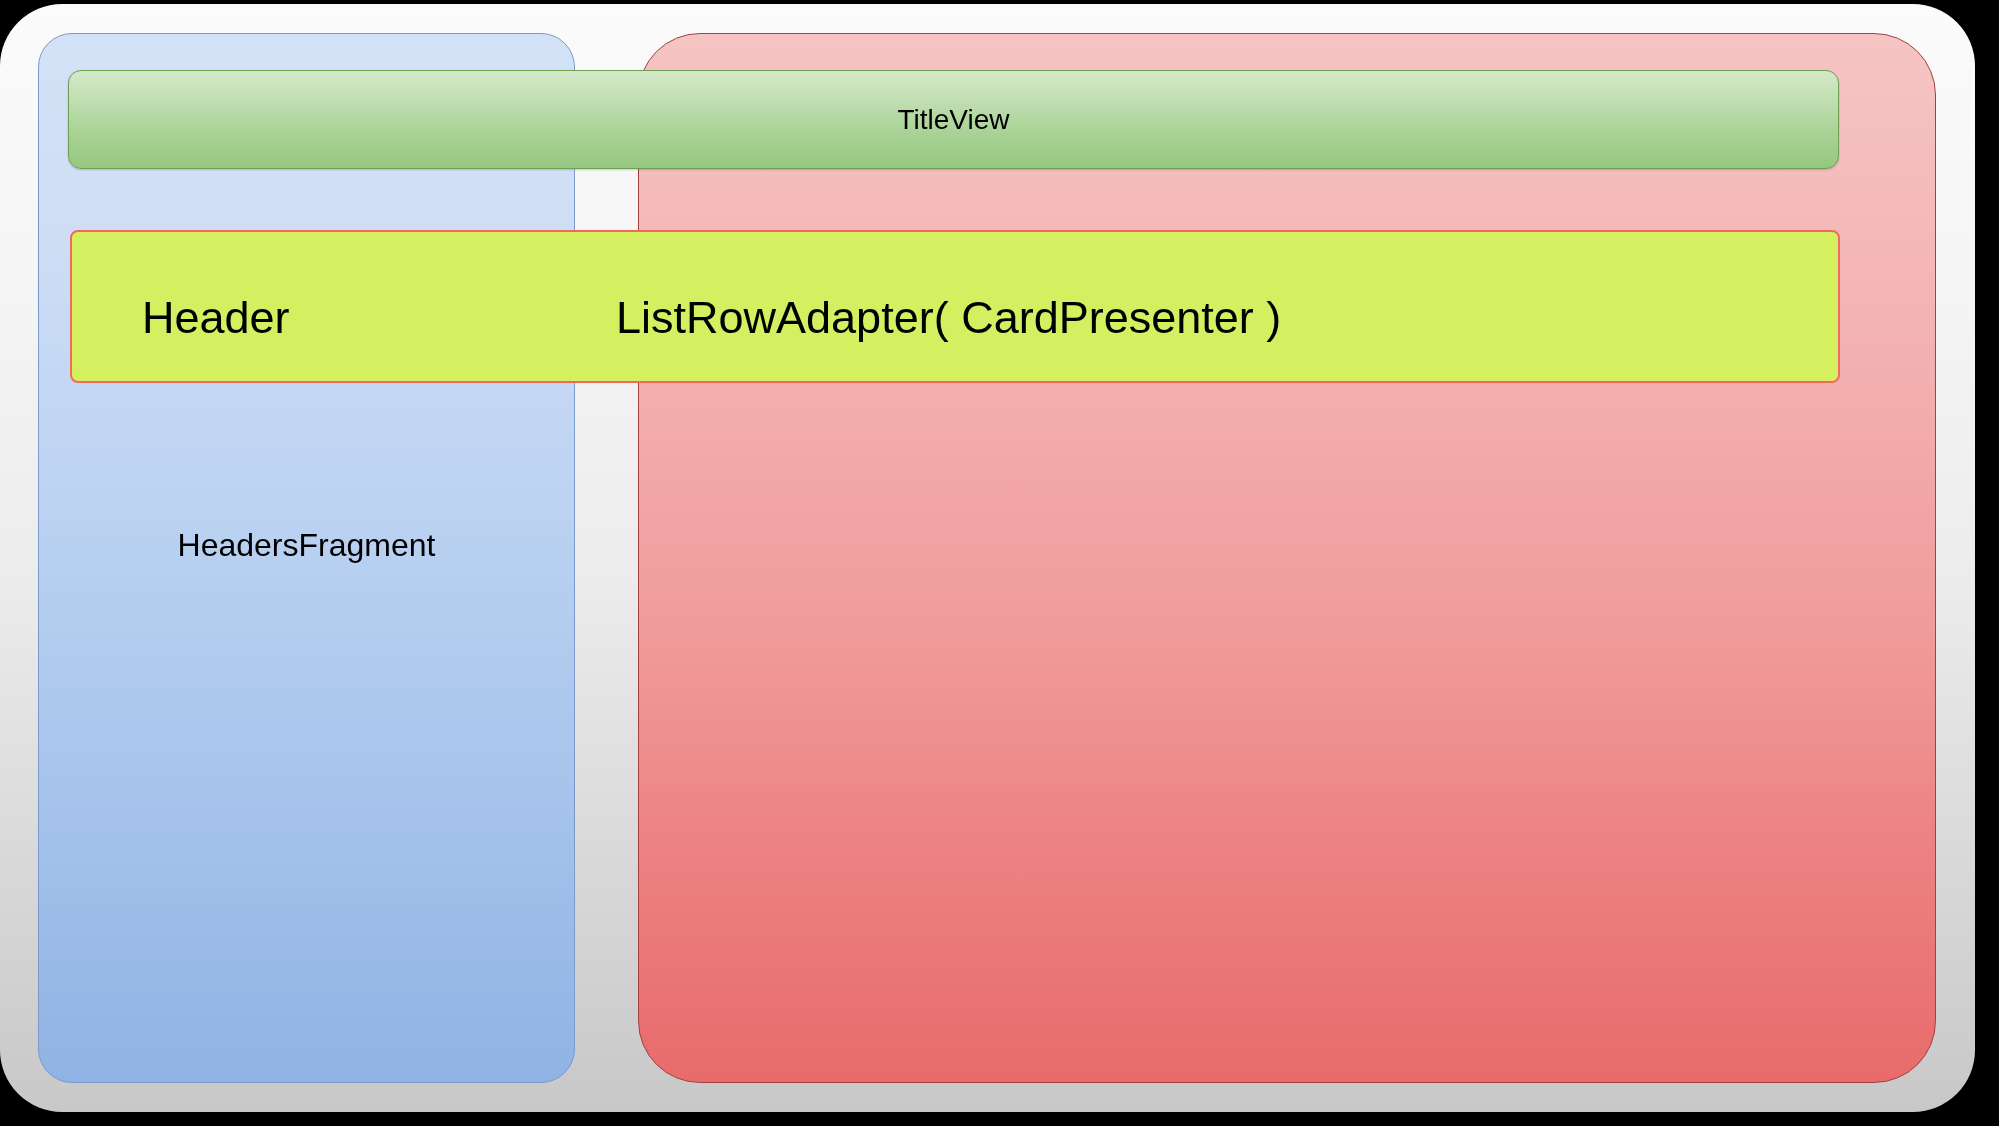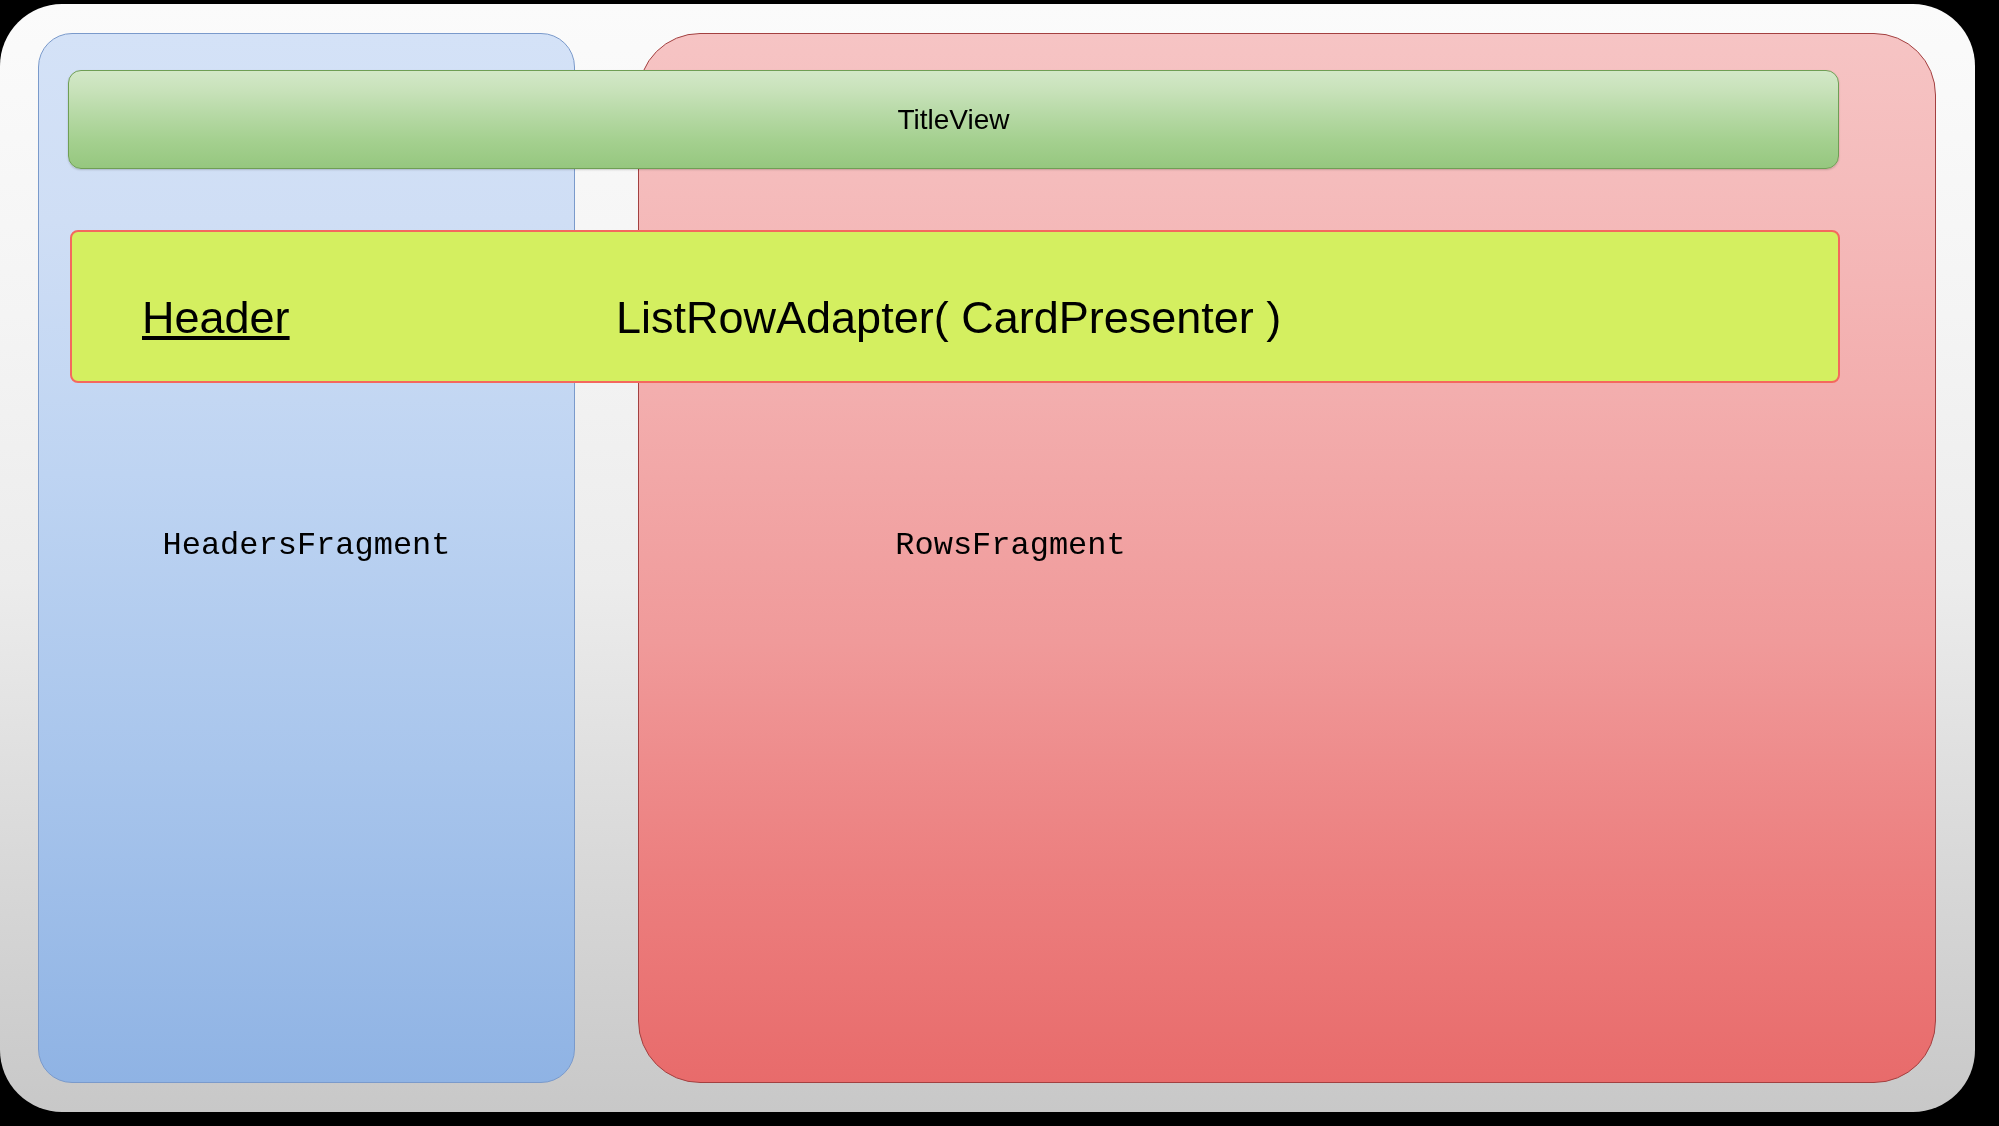--- a/index.html
+++ b/index.html
@@ -73,21 +73,21 @@
         #f09a9a 58%,
         #ec7f7f 80%,
         #e86b6b 100%);
   }
 
   
   .fragment-label {
     position: absolute;
     color: #000000;
     font-size: 32px;
-    font-family: Liberation Mono, monospace;
+    font-family: Liberation Sans, sans-serif;
     white-space: nowrap;
     text-align: center;
   }
   .headers-label {
     left: 38px;
     top: 527px;
     width: 537px;
   }
   .rows-label {
     left: 638px;
@@ -150,21 +150,20 @@
 
   .header-cell {
     position: absolute;
     left: 142px;
     top: 292px;
     color: #000000;
     font-size: 45px;
     font-family: "Liberation Sans", sans-serif;
     white-space: nowrap;
     z-index: 5;
-    text-decoration: underline;
   }
 
   .cardpresenter-cell {
     position: absolute;
     left: 616px;
     top: 292px;
     color: #000000;
     font-size: 45px;
     font-family: Liberation Sans, sans-serif;
     white-space: nowrap;
@@ -177,21 +176,20 @@
 <div id="stage">
 
   <div class="outer-shell"></div>
 
   <div class="headers-fragment"></div>
 
   <div class="rows-fragment"></div>
 
   <div class="fragment-label headers-label">HeadersFragment</div>
 
-  <div class="fragment-label rows-label">RowsFragment</div>
 
   <div class="title-view">
     <span class="title-view-label">TitleView</span>
   </div>
 
   <div class="listrow-box"></div>
 
 
   <div class="header-cell">Header</div>
 

